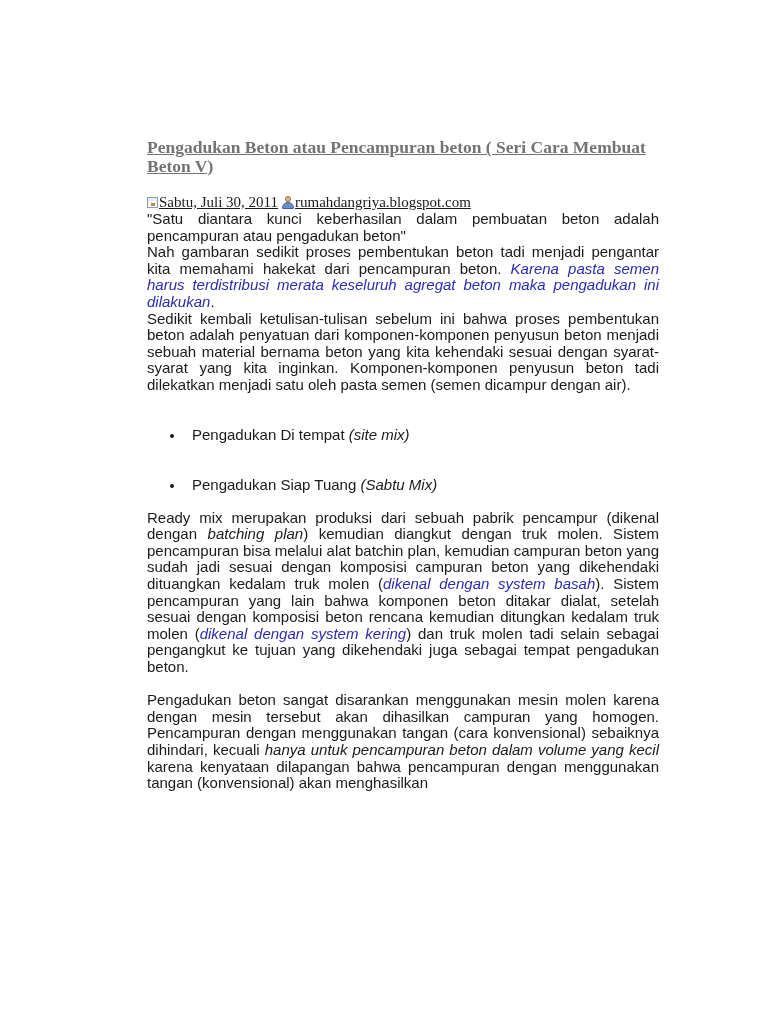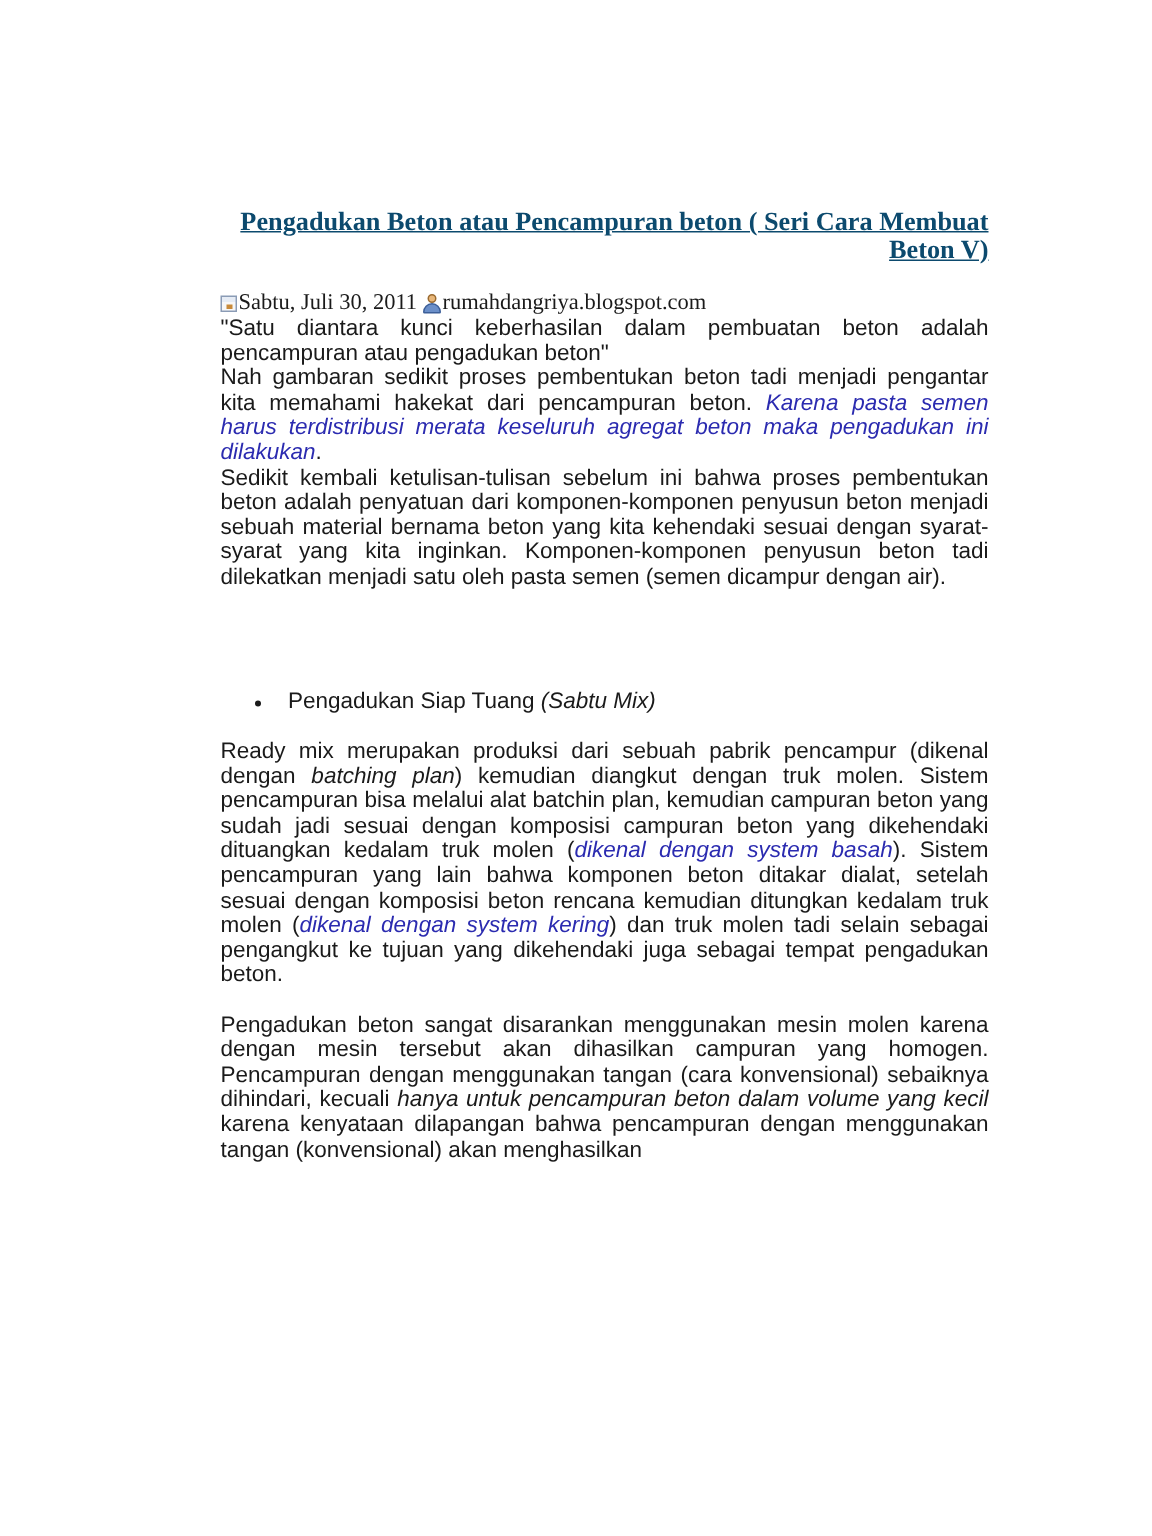--- a/index.html
+++ b/index.html
@@ -21,34 +21,34 @@
       color: #1a1a1a;
       font-family: "Liberation Sans", sans-serif;
       font-size: 15px;
       line-height: 16.6px;
     }
     .title {
       font-family: "Liberation Serif", serif;
       font-weight: bold;
       font-size: 17.5px;
       line-height: 19px;
-      color: #0c4a6e;
+      color: #737373;
       text-decoration: underline;
       margin: 0 0 18px 0;
       display: block;
-      text-align: right;
     }
     .meta {
       font-family: "Liberation Serif", serif;
       font-size: 15px;
       line-height: 17px;
       color: #1a1a1a;
       display: flex;
       align-items: center;
       white-space: nowrap;
+      text-decoration: underline;
     }
     .cal-icon {
       display: inline-block;
       width: 11px;
       height: 11px;
       border: 1px solid #8a9bb5;
       background: linear-gradient(#e6ecf5 0 35%, #f7f7f7 35% 100%);
       position: relative;
       margin-right: 1px;
       box-sizing: border-box;
@@ -136,20 +136,26 @@
 
   <p><span>Nah gambaran sedikit proses pembentukan beton tadi menjadi pengantar kita memahami hakekat dari pencampuran beton. </span><span class="blue-italic">Karena pasta semen harus terdistribusi merata keseluruh agregat beton maka pengadukan ini dilakukan</span><span>.</span></p>
 
   <p>Sedikit kembali ketulisan-tulisan sebelum ini bahwa proses pembentukan beton adalah penyatuan dari komponen-komponen penyusun beton menjadi sebuah material bernama beton yang kita kehendaki  sesuai dengan syarat-syarat yang kita inginkan. Komponen-komponen penyusun  beton tadi dilekatkan menjadi satu oleh pasta semen (semen dicampur dengan air).</p>
 
   <div class="gap"></div>
 
 
   <div class="gap"></div>
 
+  <ul class="bullets">
+    <li>
+      <span class="dot"></span>
+      <span>Pengadukan Di tempat </span><span class="italic">(site mix)</span>
+    </li>
+  </ul>
 
   <div class="gap"></div>
 
 
   <div class="gap"></div>
 
   <ul class="bullets">
     <li>
       <span class="dot"></span>
       <span>Pengadukan Siap Tuang </span><span class="italic">(Sabtu Mix)</span>

